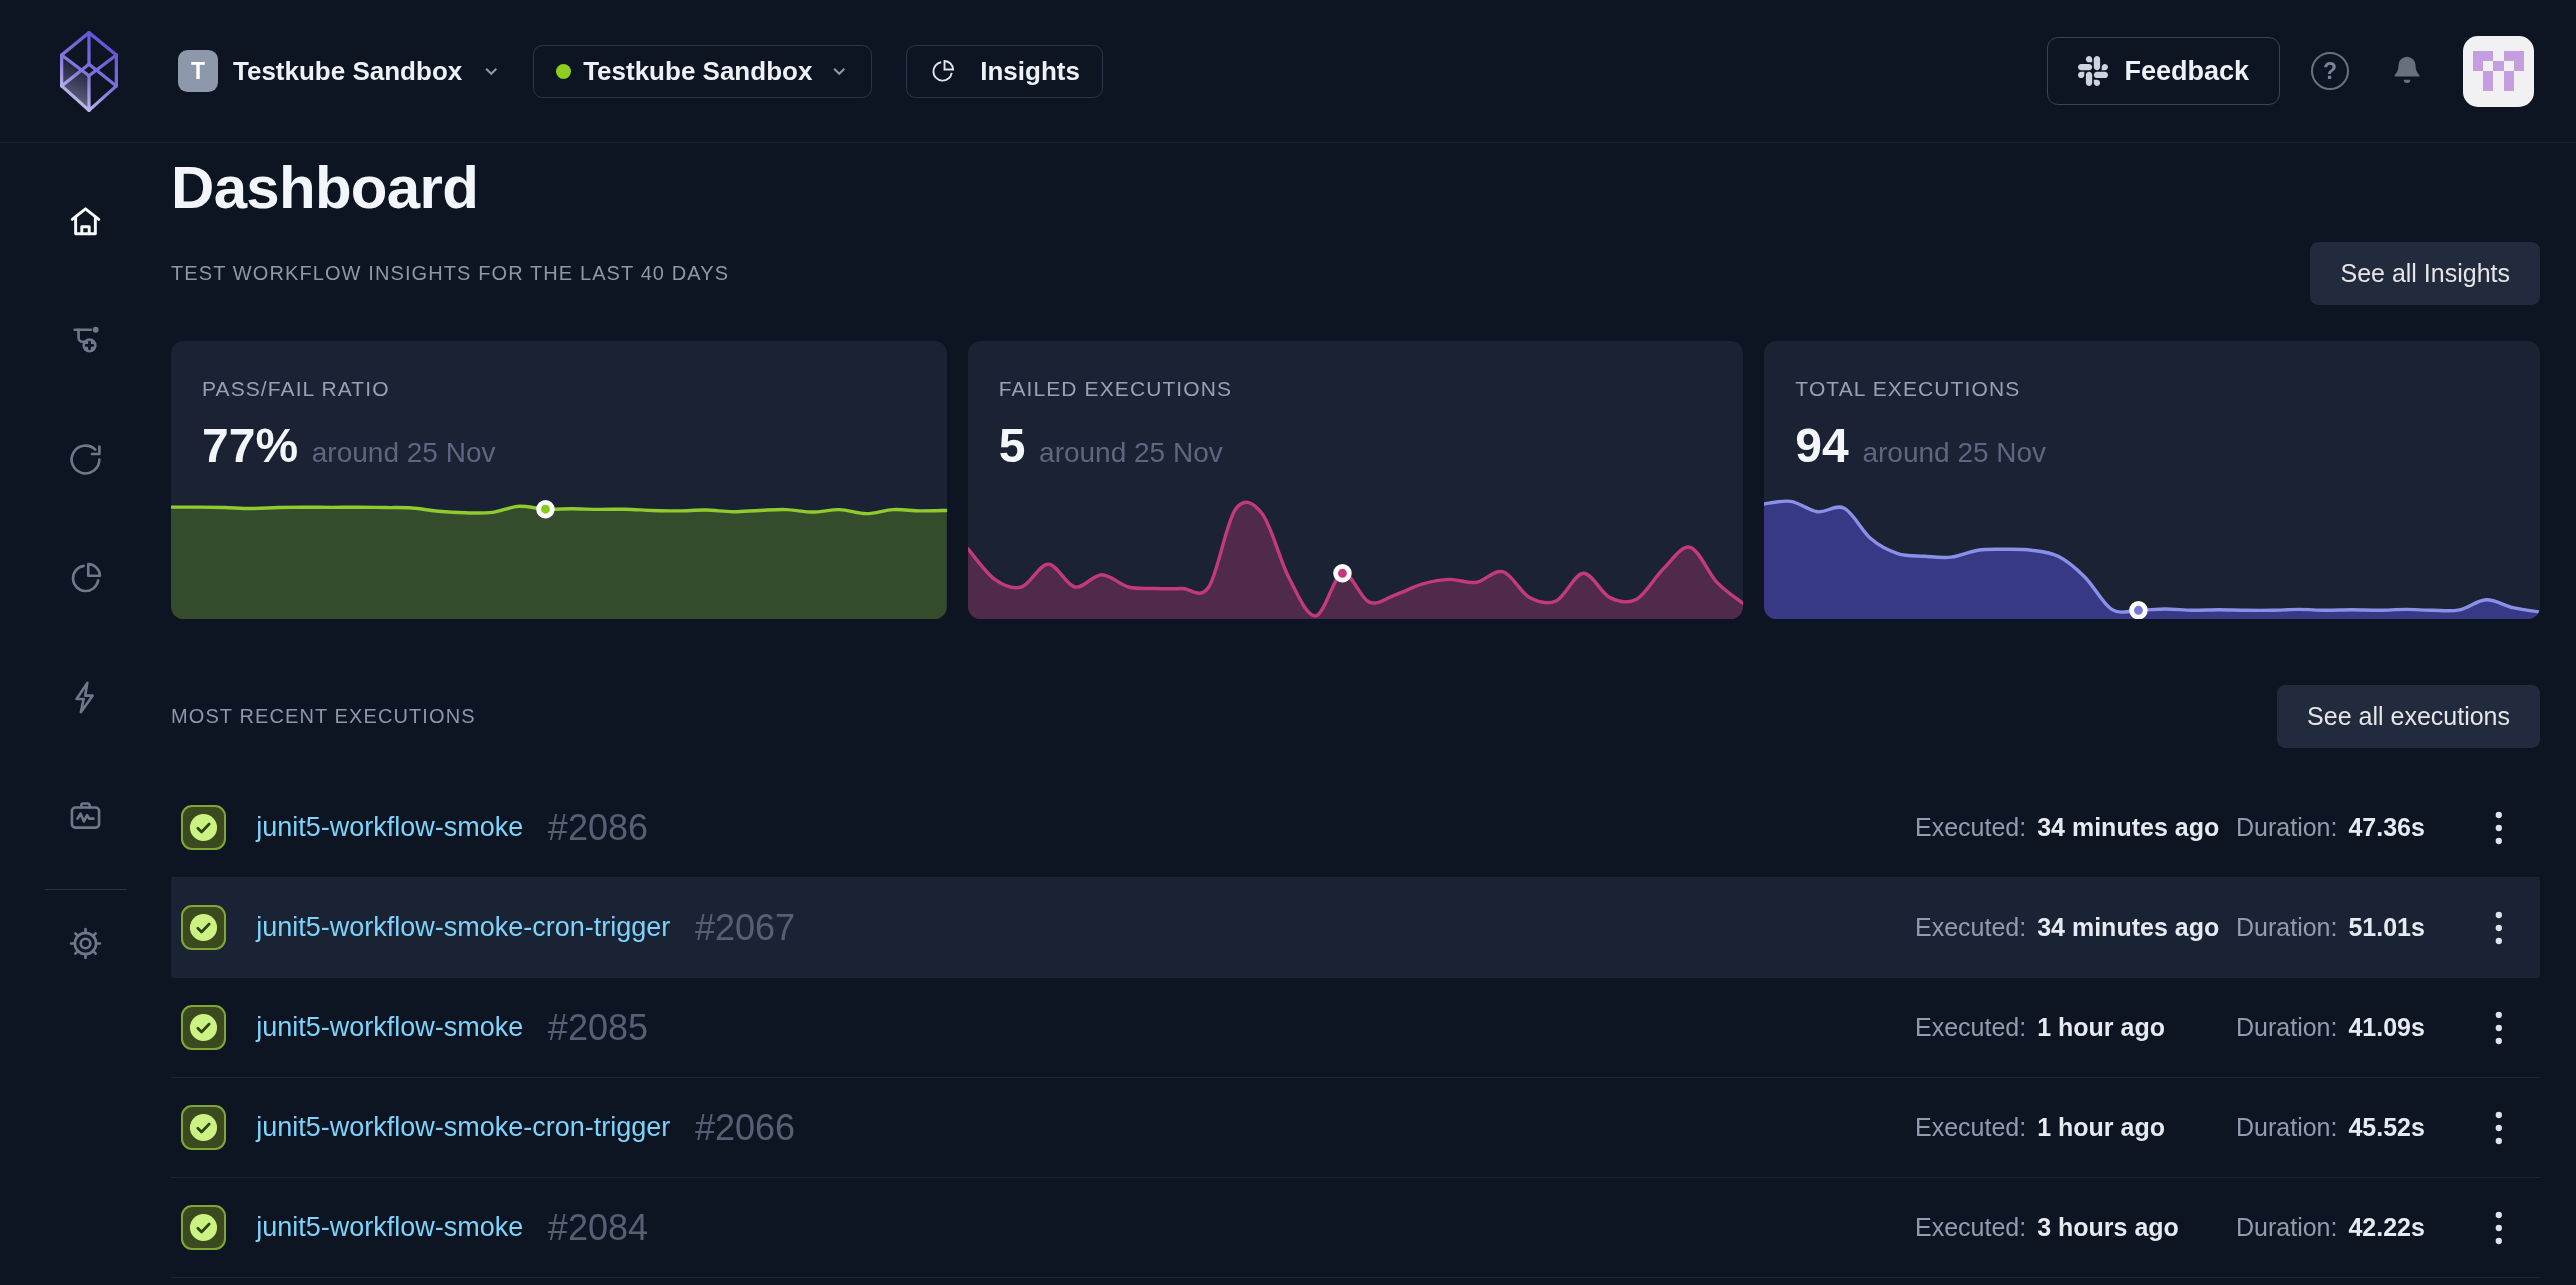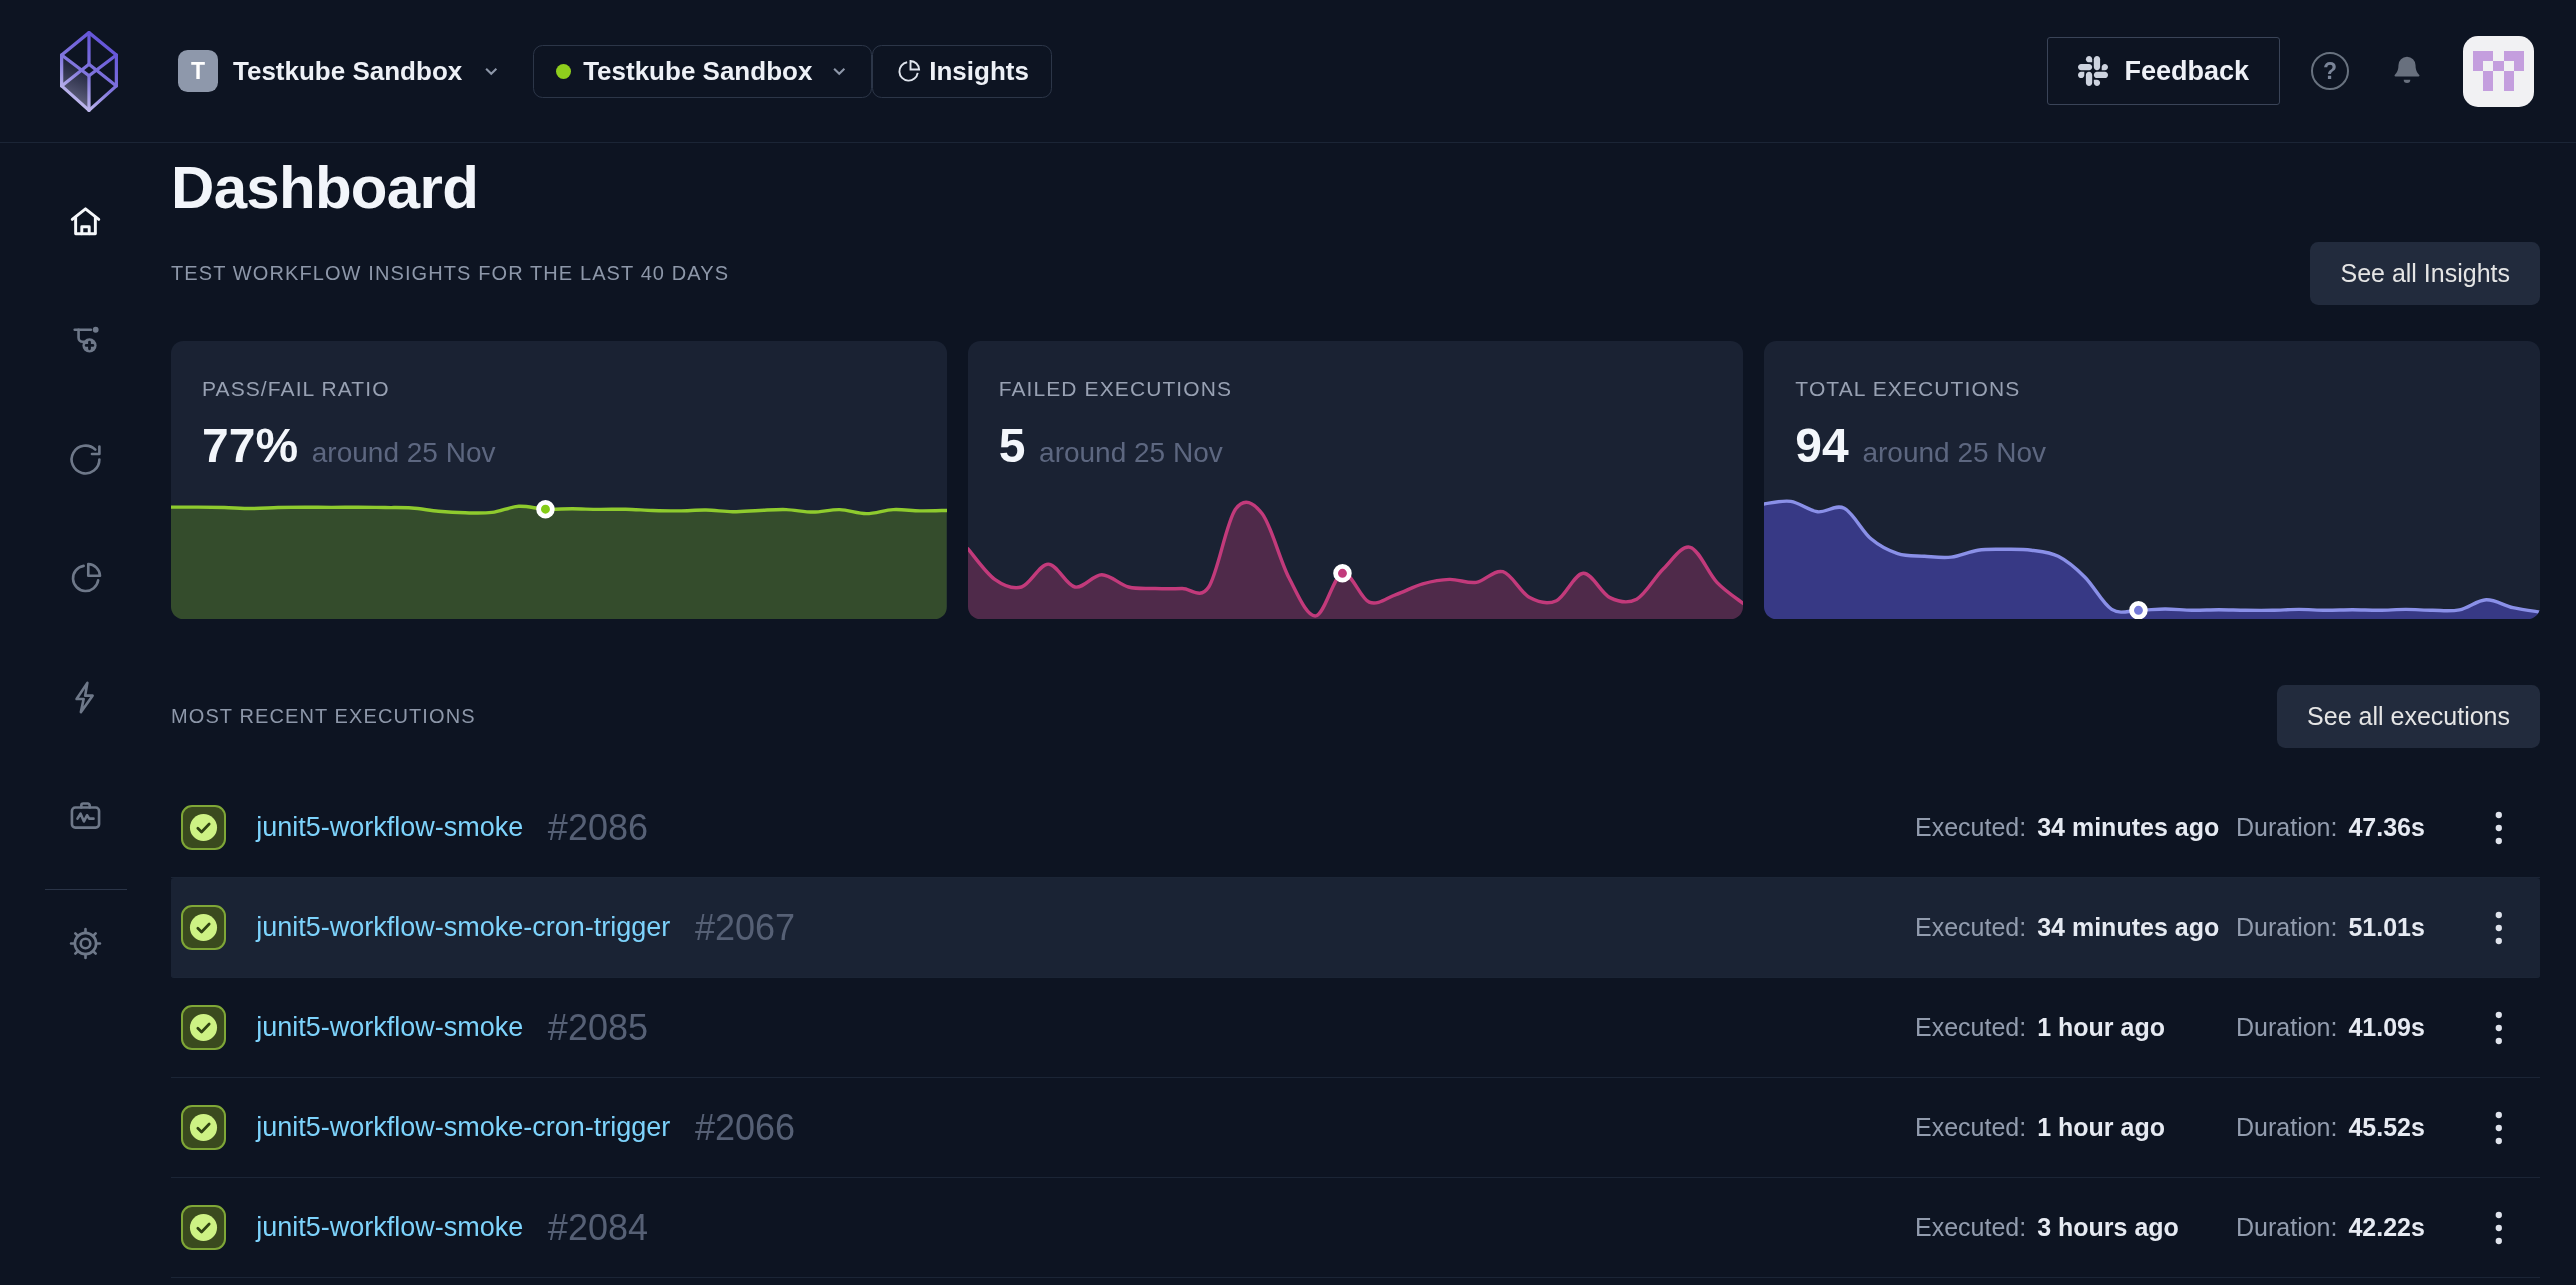--- a/index.html
+++ b/index.html
@@ -21,24 +21,24 @@
   .header{height:143px;display:flex;align-items:center;padding:0 42px 0 53px;border-bottom:1.4px solid var(--divider)}
   .logo{width:72px;height:87px;flex:0 0 auto}
   .org-switch{display:flex;align-items:center;gap:15px;margin-left:53px;cursor:pointer}
   .org-badge{width:40px;height:42px;border-radius:9.6px;background:#8e98ab;display:flex;align-items:center;justify-content:center;
              font-size:23px;font-weight:700;color:#fff}
   .hdr-label{font-size:26px;font-weight:600;color:var(--text);white-space:nowrap}
   .chev{width:20.5px;height:20.5px;stroke:#8d97a9;fill:none;stroke-width:2.4;margin-left:4.1px}
   .pill{display:flex;align-items:center;gap:12.3px;height:53px;padding:0 22px;border:1.4px solid var(--border);border-radius:9.6px;cursor:pointer}
   .env-pill{margin-left:31px}
   .env-dot{width:15px;height:15px;border-radius:50%;background:#8fce1d}
-  .insights-pill{gap:7px}
+  .insights-pill{margin-left:34px;gap:24px}
   .pill-icon{width:27px;height:27px;stroke:#dfe4ed;fill:none;stroke-width:1.7}
   .spacer{flex:1}
-  .feedback-btn{display:flex;align-items:center;gap:16.4px;height:68px;padding:0 30px;border:1.4px solid #3a4458;border-radius:3px;
+  .feedback-btn{display:flex;align-items:center;gap:16.4px;height:68px;padding:0 30px;border:1.4px solid #3a4458;border-radius:11px;
                 background:transparent;cursor:pointer;color:var(--text)}
   .feedback-btn .slack{width:30px;height:30px;fill:#cdd3df}
   .feedback-btn span{font-size:27px;font-weight:600}
   .help-circle{margin-left:31px;width:38px;height:38px;border-radius:50%;border:2px solid #68727f;display:flex;align-items:center;
                justify-content:center;font-size:23px;font-weight:700;color:#7a8498;cursor:pointer}
   .bell{margin-left:40px;width:36px;height:36px;fill:#68707e;cursor:pointer}
   .avatar{margin-left:38px;width:71px;height:71px;border-radius:15px;background:#f1f1f3;display:flex;align-items:center;
           justify-content:center;cursor:pointer;overflow:hidden}
 
   

